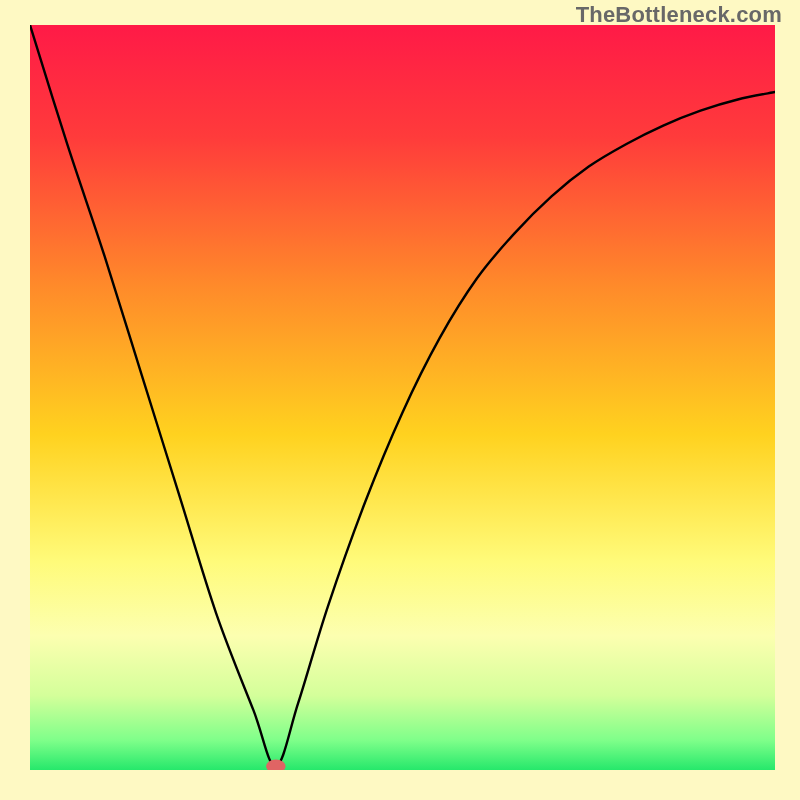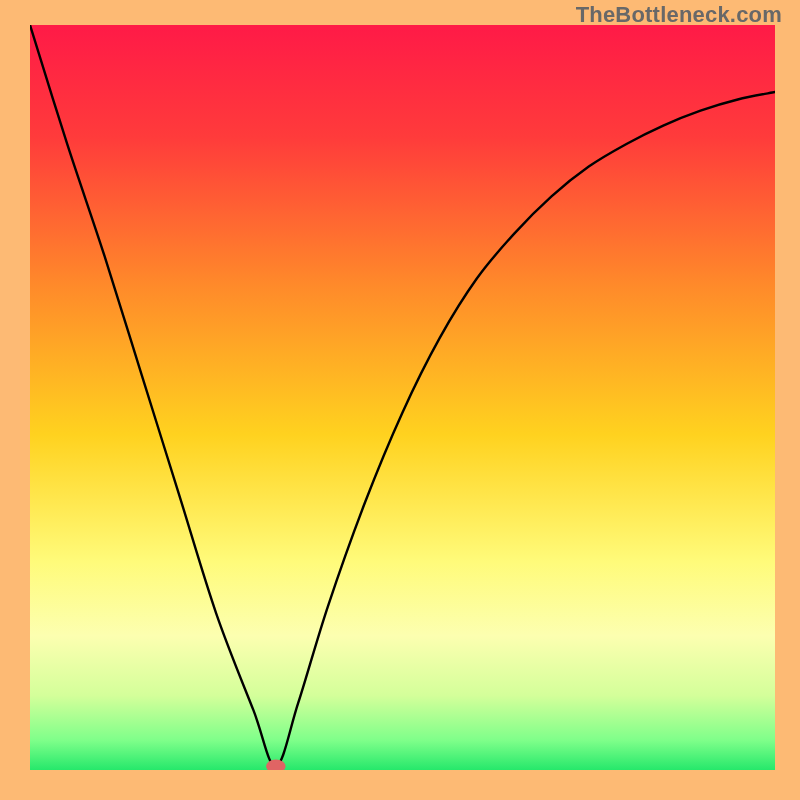--- a/index.html
+++ b/index.html
@@ -7,21 +7,21 @@
     padding: 0;
     width: 800px;
     height: 800px;
     background: #000;
     overflow: hidden;
   }
   .frame {
     position: relative;
     width: 800px;
     height: 800px;
-    background: #fdba74;
+    background: #fef9c3;
   }
   .watermark {
     position: absolute;
     top: 2px;
     right: 18px;
     font-family: Arial, Helvetica, sans-serif;
     font-size: 22px;
     font-weight: 600;
     color: #686868;
     letter-spacing: 0.2px;

